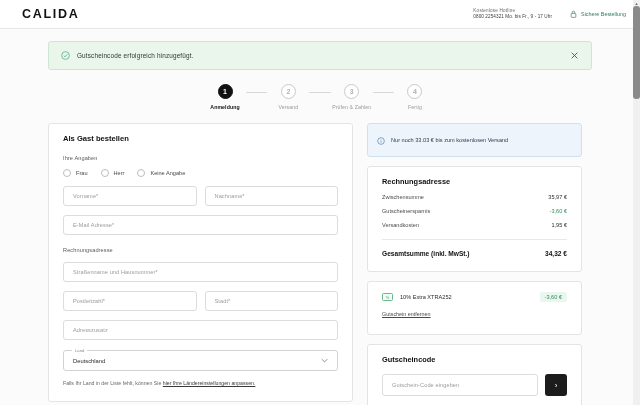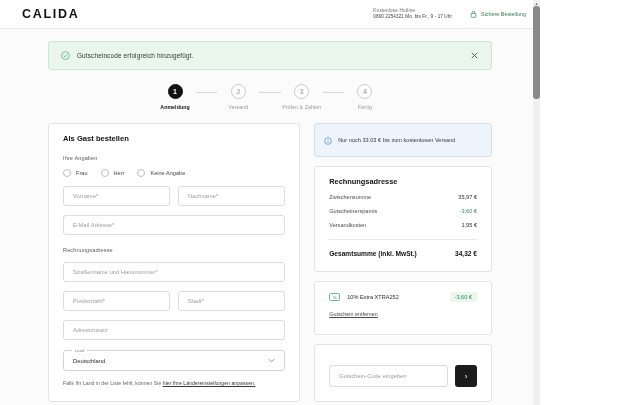--- a/index.html
+++ b/index.html
@@ -3,21 +3,21 @@
 <meta charset="utf-8">
 <style>
   * { box-sizing: border-box; margin: 0; padding: 0; }
   html, body {
     width: 640px; height: 405px;
     font-family: "Liberation Sans", sans-serif;
     background: #ffffff;
     color: #1a1a1a;
     overflow: hidden;
   }
-  .page { position: relative; width: 540px; height: 405px; background: #fbfbfb; }
+  .page { position: relative; width: 640px; height: 405px; background: #fbfbfb; }
 
   
   .header {
     height: 29px; background: #ffffff;
     border-bottom: 1px solid #e6e6e6;
     display: flex; align-items: center;
     padding: 0 14px 0 22px;
   }
   .logo {
     font-size: 12.5px; font-weight: bold; letter-spacing: 1.7px;
@@ -365,20 +365,21 @@
       <div class="card card-pad">
         <div class="voucher-row">
           <span class="voucher-tag">%</span>
           <span class="voucher-name">10% Extra XTRA252</span>
           <span class="voucher-amt">-3,60 €</span>
         </div>
         <span class="voucher-remove">Gutschein entfernen</span>
       </div>
 
       <div class="card card-pad">
+        <div class="gc-title">Gutscheincode</div>
         <div class="gc-row">
           <div class="gc-input">
             <span class="input-ph">Gutschein-Code eingeben</span>
           </div>
           <button class="gc-btn">
             <span>›</span>
           </button>
         </div>
       </div>
 

